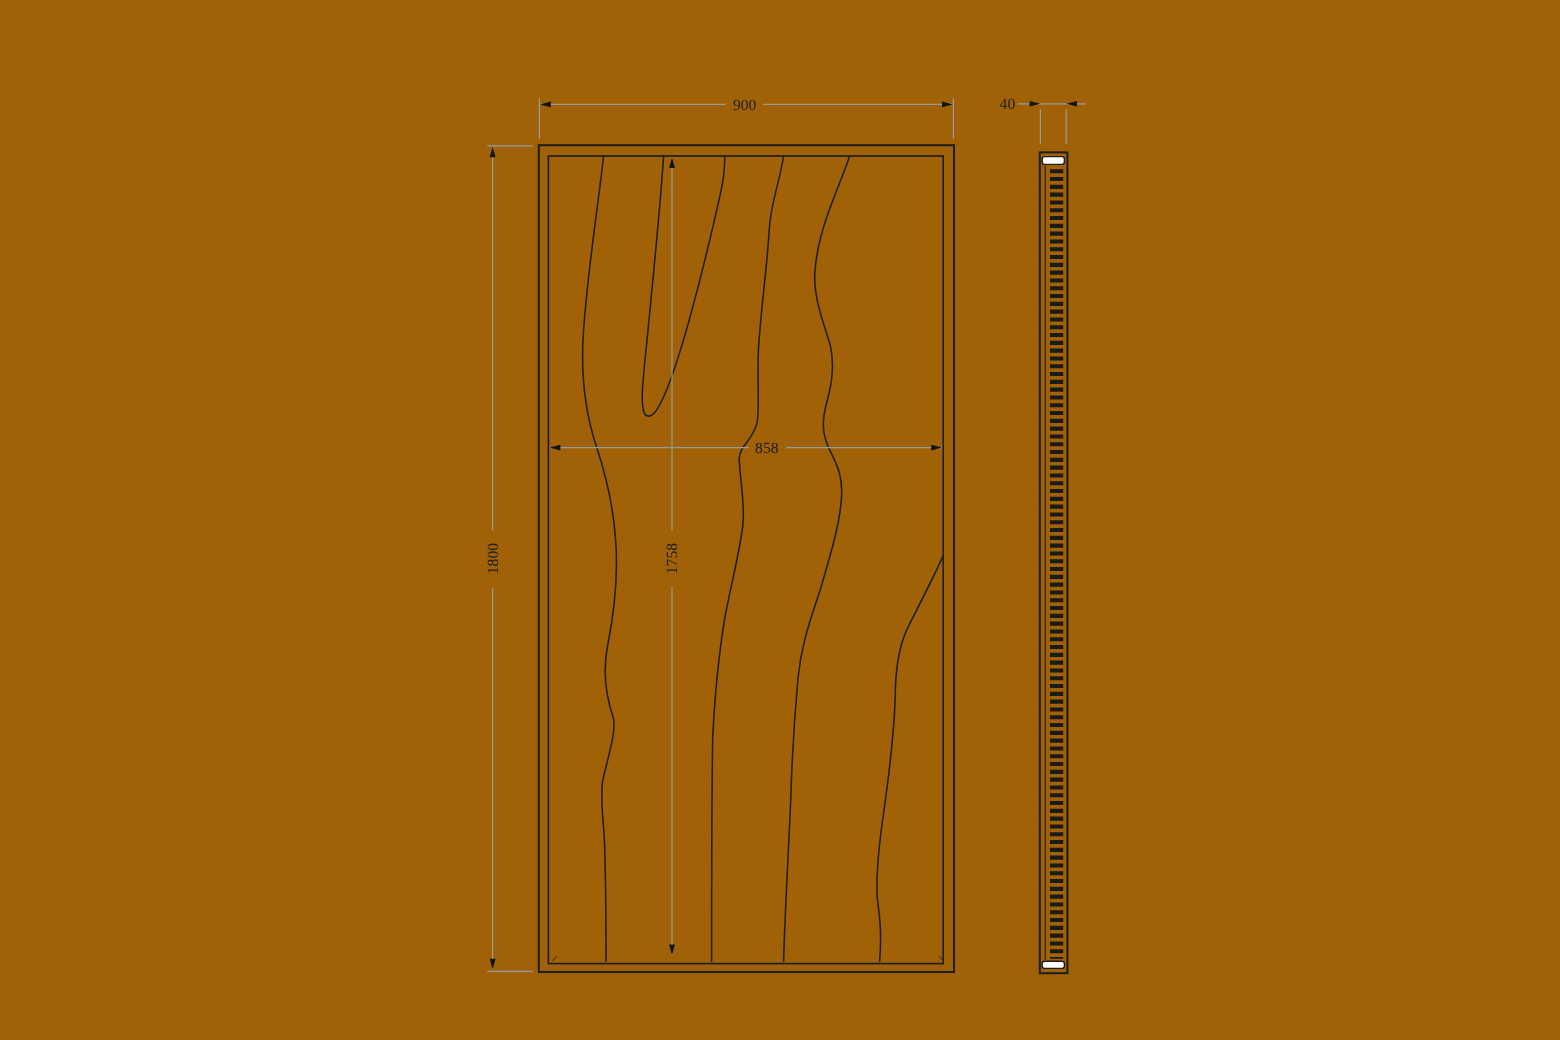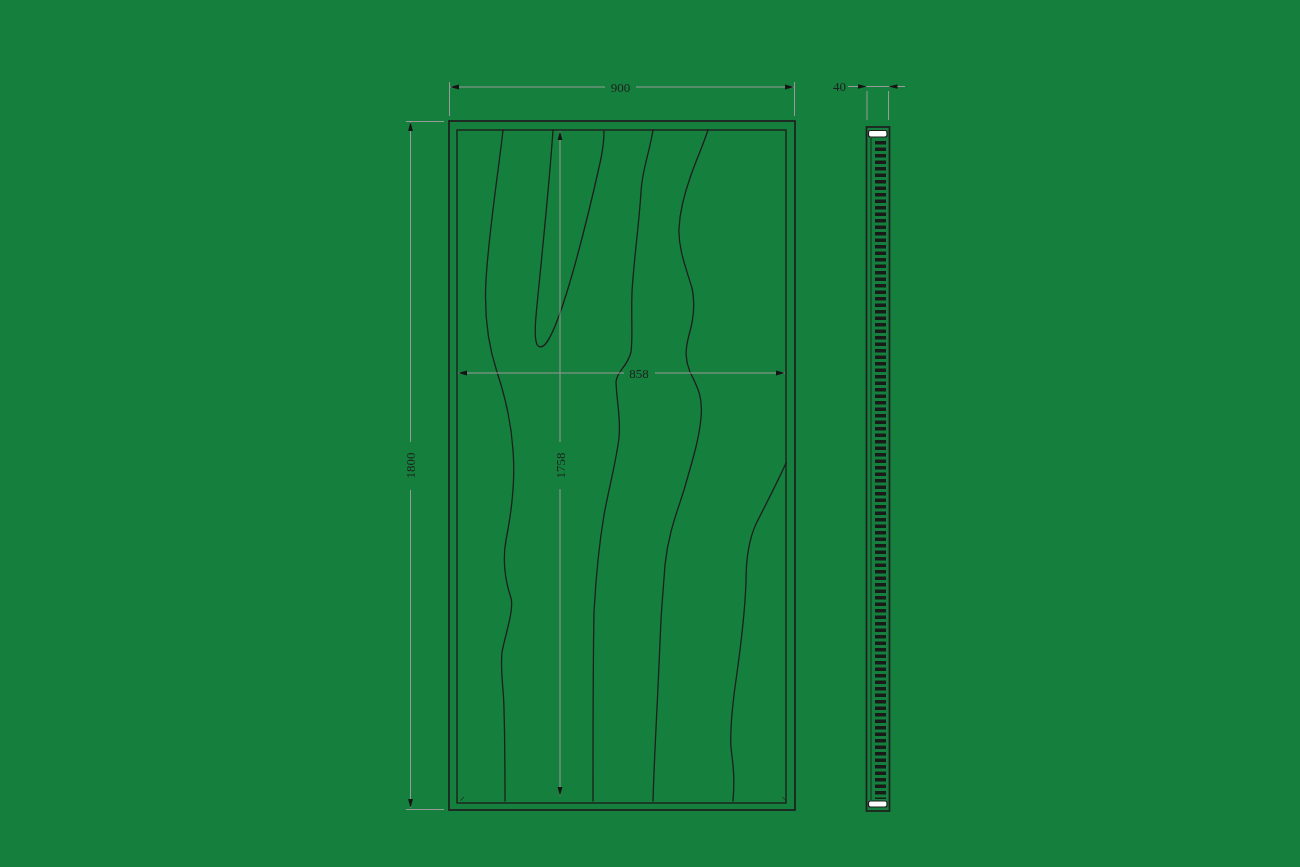--- a/index.html
+++ b/index.html
@@ -8,21 +8,21 @@
     background: #ffffff;
     width: 1300px;
     height: 867px;
     overflow: hidden;
     font-family: "Liberation Serif", "DejaVu Serif", serif;
   }
   #stage {
     position: relative;
     width: 1300px;
     height: 867px;
-    background: #15803d;
+    background: #a16207;
   }
   svg { display: block; }
 
   
   .obj      { stroke: #1e1e1e; fill: none; }
   .obj-heavy{ stroke-width: 1.7; }
   .obj-med  { stroke-width: 1.4; }
   .grain    { stroke-width: 1.3; stroke-linecap: round; stroke-linejoin: round; }
   .thin     { stroke: #1e1e1e; stroke-width: 0.8; fill: none; }
 

